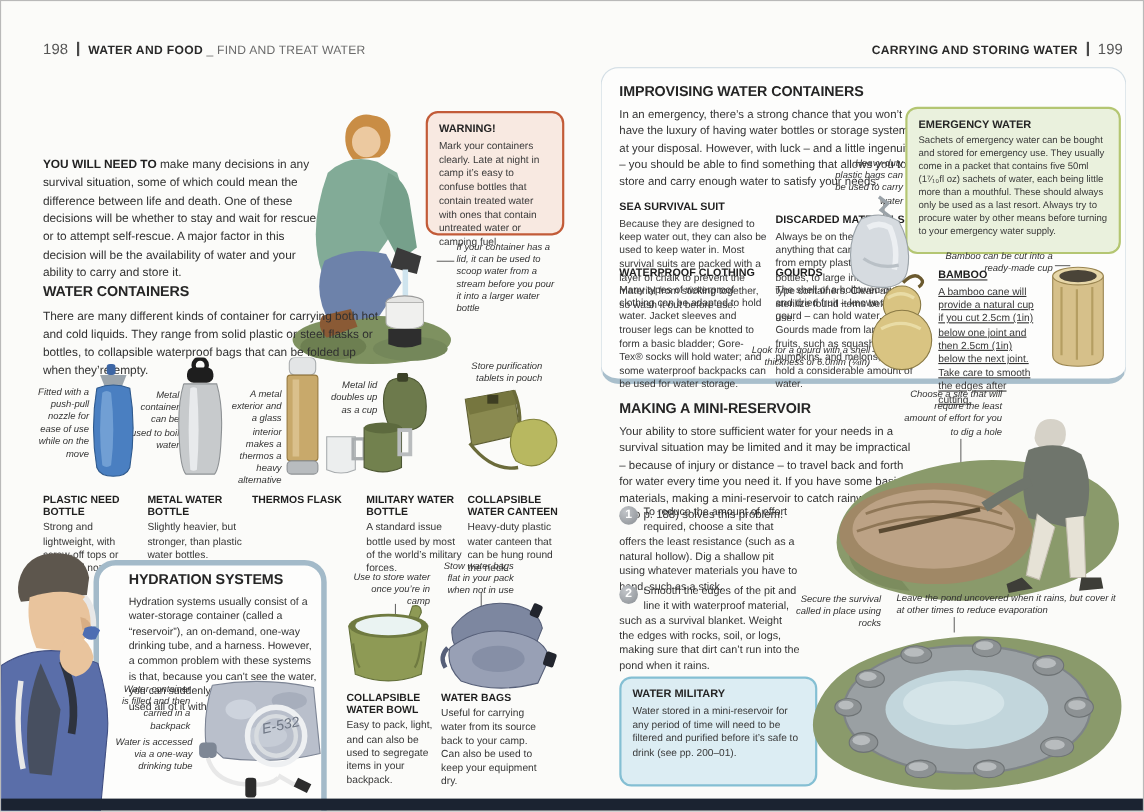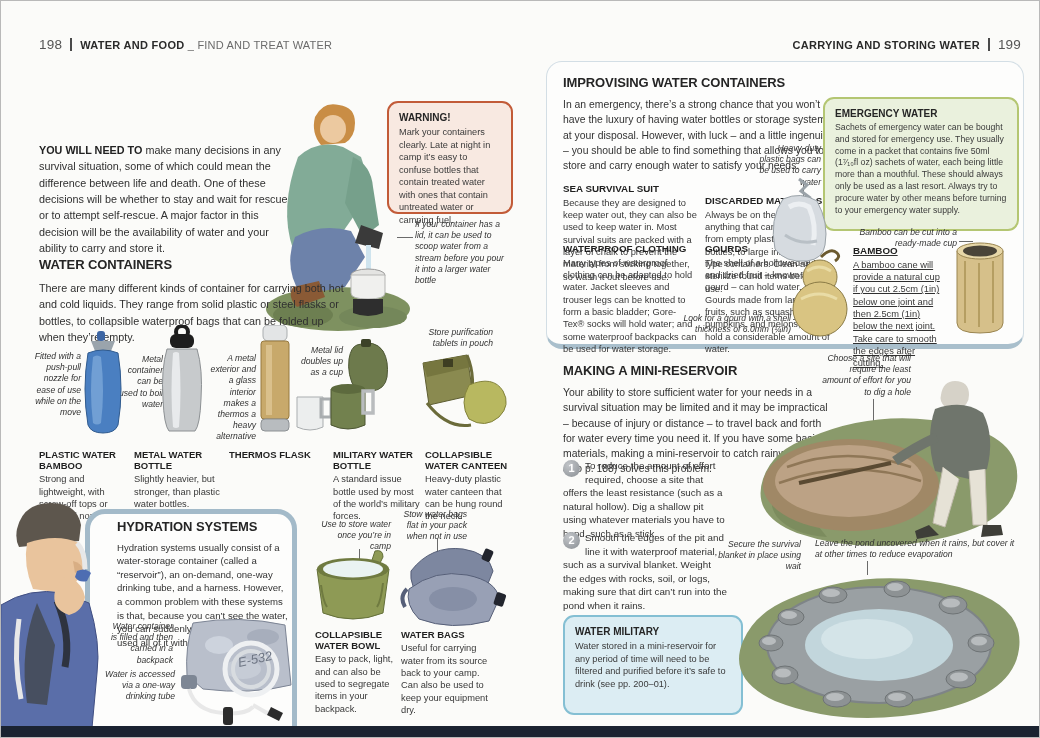--- a/index.html
+++ b/index.html
@@ -125,21 +125,21 @@
     <svg class="abs" style="left:412px;top:344px;" width="98" height="90" viewBox="0 0 98 90">
       <path d="M10,18 l44,-8 6,40 -44,10 z" fill="#8a8a50" stroke="#5e5e33"></path>
       <path d="M10,18 l44,-8 4,12 -44,10 z" fill="#76763f"></path>
       <rect x="30" y="14" width="10" height="8" fill="#3e3e22"></rect>
       <path d="M54,10 q10,24 2,50" fill="none" stroke="#6b6b3a" stroke-width="3"></path>
       <path d="M56,40 q24,-10 34,6 q8,14 -4,26 q-14,12 -30,2 q-10,-16 0,-34" fill="#b8b860" stroke="#83833c"></path>
       <path d="M14,58 q20,26 44,22" fill="none" stroke="#6b6b3a" stroke-width="3"></path>
     </svg>
 
     <div class="itemblock" style="left:38px;top:448px;width:88px;">
-      <div class="lbl">PLASTIC WATER BAMBOO</div>
+      <div class="lbl">PLASTIC NEED BOTTLE</div>
       <div class="desc">Strong and lightweight, with screw-off tops or push-pull nozzles.</div>
     </div>
     <div class="itemblock" style="left:133px;top:448px;width:86px;">
       <div class="lbl">METAL WATER BOTTLE</div>
       <div class="desc">Slightly heavier, but stronger, than plastic water bottles.</div>
     </div>
     <div class="itemblock" style="left:228px;top:448px;width:96px;">
       <div class="lbl">THERMOS FLASK</div>
     </div>
     <div class="itemblock" style="left:332px;top:448px;width:88px;">
@@ -307,21 +307,21 @@
 
     <div class="step" style="left:42px;top:458px;">
       <div class="stepc">1</div>
       <div class="stept">To reduce the amount of effort required, choose a site that offers the least resistance (such as a natural hollow). Dig a shallow pit using whatever materials you have to hand, such as a stick.</div>
     </div>
     <div class="step" style="left:42px;top:530px;">
       <div class="stepc">2</div>
       <div class="stept">Smooth the edges of the pit and line it with waterproof material, such as a survival blanket. Weight the edges with rocks, soil, or logs, making sure that dirt can’t run into the pond when it rains.</div>
     </div>
 
-    <div class="abs cap cap-r" style="left:196px;top:538px;width:84px;">Secure the survival blanket in place using wait</div>
+    <div class="abs cap cap-r" style="left:196px;top:538px;width:84px;">Secure the survival called in place using rocks</div>
     <div class="abs cap" style="left:294px;top:537px;width:204px;">Leave the pond uncovered when it rains, but cover it at other times to reduce evaporation</div>
     <div class="pline" style="left:346px;top:560px;width:1px;height:14px;"></div>
 
     <div class="box hygiene-box" style="left:42px;top:614px;width:180px;height:100px;">
       <div class="bt">WATER MILITARY</div>
       <div class="bb">Water stored in a mini-reservoir for any period of time will need to be filtered and purified before it’s safe to drink (see pp. 200–01).</div>
     </div>
 
     <svg class="abs" style="left:208px;top:558px;" width="302" height="174" viewBox="0 0 302 174">
       <path d="M60,40 q80,-34 170,-12 q66,18 60,62 q-6,46 -84,62 q-90,18 -160,-10 q-48,-22 -32,-60 q12,-28 46,-42" fill="#8a9a6b"></path>

